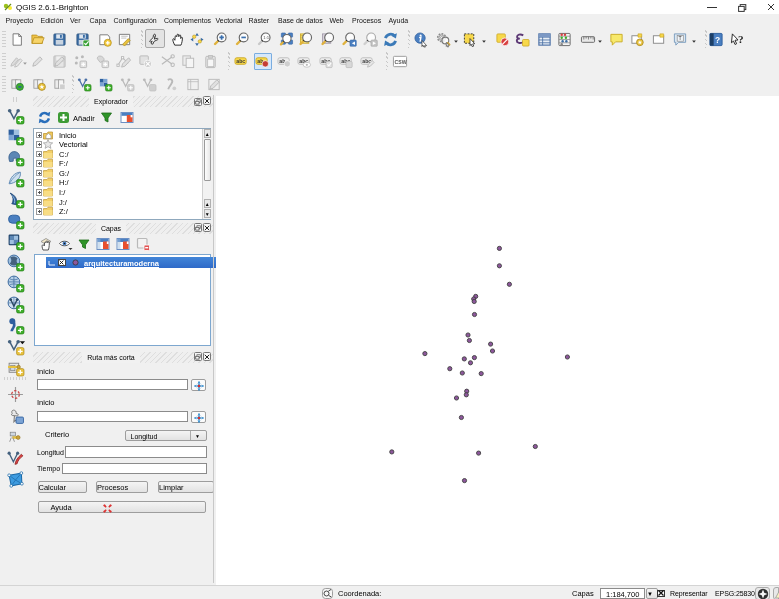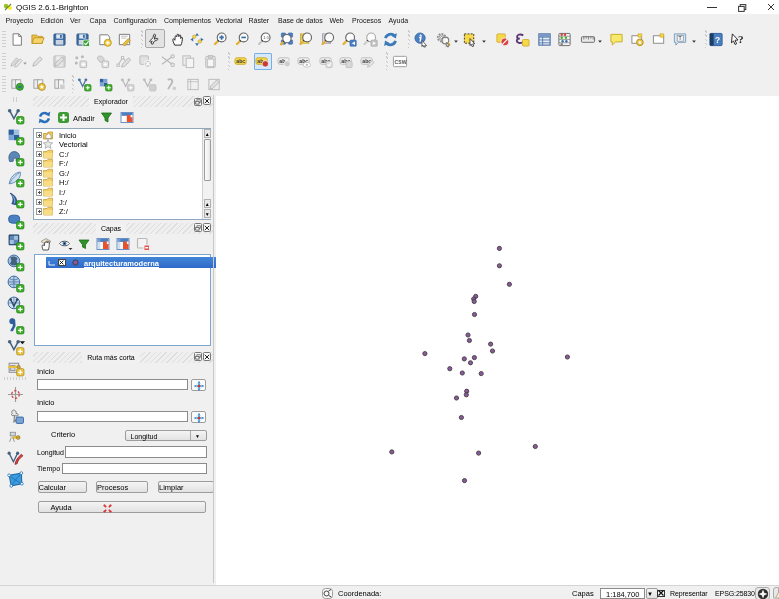--- a/index.html
+++ b/index.html
@@ -765,21 +765,21 @@
 </div>
 <span class="lbl" style="left:7px;top:303px">Inicio</span>
 <div class="field" style="left:7px;top:316px;width:151px;height:11px"></div>
 <div class="btn" style="left:160.5px;top:315.5px;width:15px;height:12px;background:#fbfbfb">
   <svg style="left:2.5px;top:1.5px" width="10" height="10" viewBox="0 0 10 10">
         <path d="M5 0.4 V2.2 M5 7.8 V9.6 M0.4 5 H2.2 M7.8 5 H9.6" stroke="#1c80c9" stroke-width="1.6"></path>
         <path d="M3.4 2.6 H6.6 L5 4.2 Z M3.4 7.4 H6.6 L5 5.8 Z M2.6 3.4 V6.6 L4.2 5 Z M7.4 3.4 V6.6 L5.8 5 Z" fill="#1c80c9"></path>
         <rect x="3.9" y="3.9" width="2.2" height="2.2" fill="#d92b2b"></rect>
       </svg>
 </div>
-<span class="lbl" style="left:21px;top:335px">Criterio</span>
+<span class="lbl" style="left:15px;top:335px">Criterio</span>
 <div class="btn" style="left:94.5px;top:334.5px;width:82px;height:11.5px;text-align:left">
   <span style="position:absolute;left:5px;top:2px;font-size:7px">Longitud</span>
   <span style="position:absolute;right:1px;top:0;width:15px;height:9.5px;border-left:1px solid #aaa;text-align:center;font-size:5px;line-height:10px">▼</span>
 </div>
 <span class="lbl" style="left:7px;top:353.5px;font-size:7px">Longitud</span>
 <div class="field" style="left:34.5px;top:351px;width:142px;height:11.5px"></div>
 <span class="lbl" style="left:7px;top:370px;font-size:7px">Tiempo</span>
 <div class="field" style="left:31.5px;top:367.5px;width:145px;height:11px"></div>
 <div class="btn" style="left:7.5px;top:386px;width:49px;height:11.5px;line-height:11px">Calcular</div>
 <div class="btn" style="left:66px;top:386px;width:52px;height:11.5px;line-height:11px">Procesos</div>

